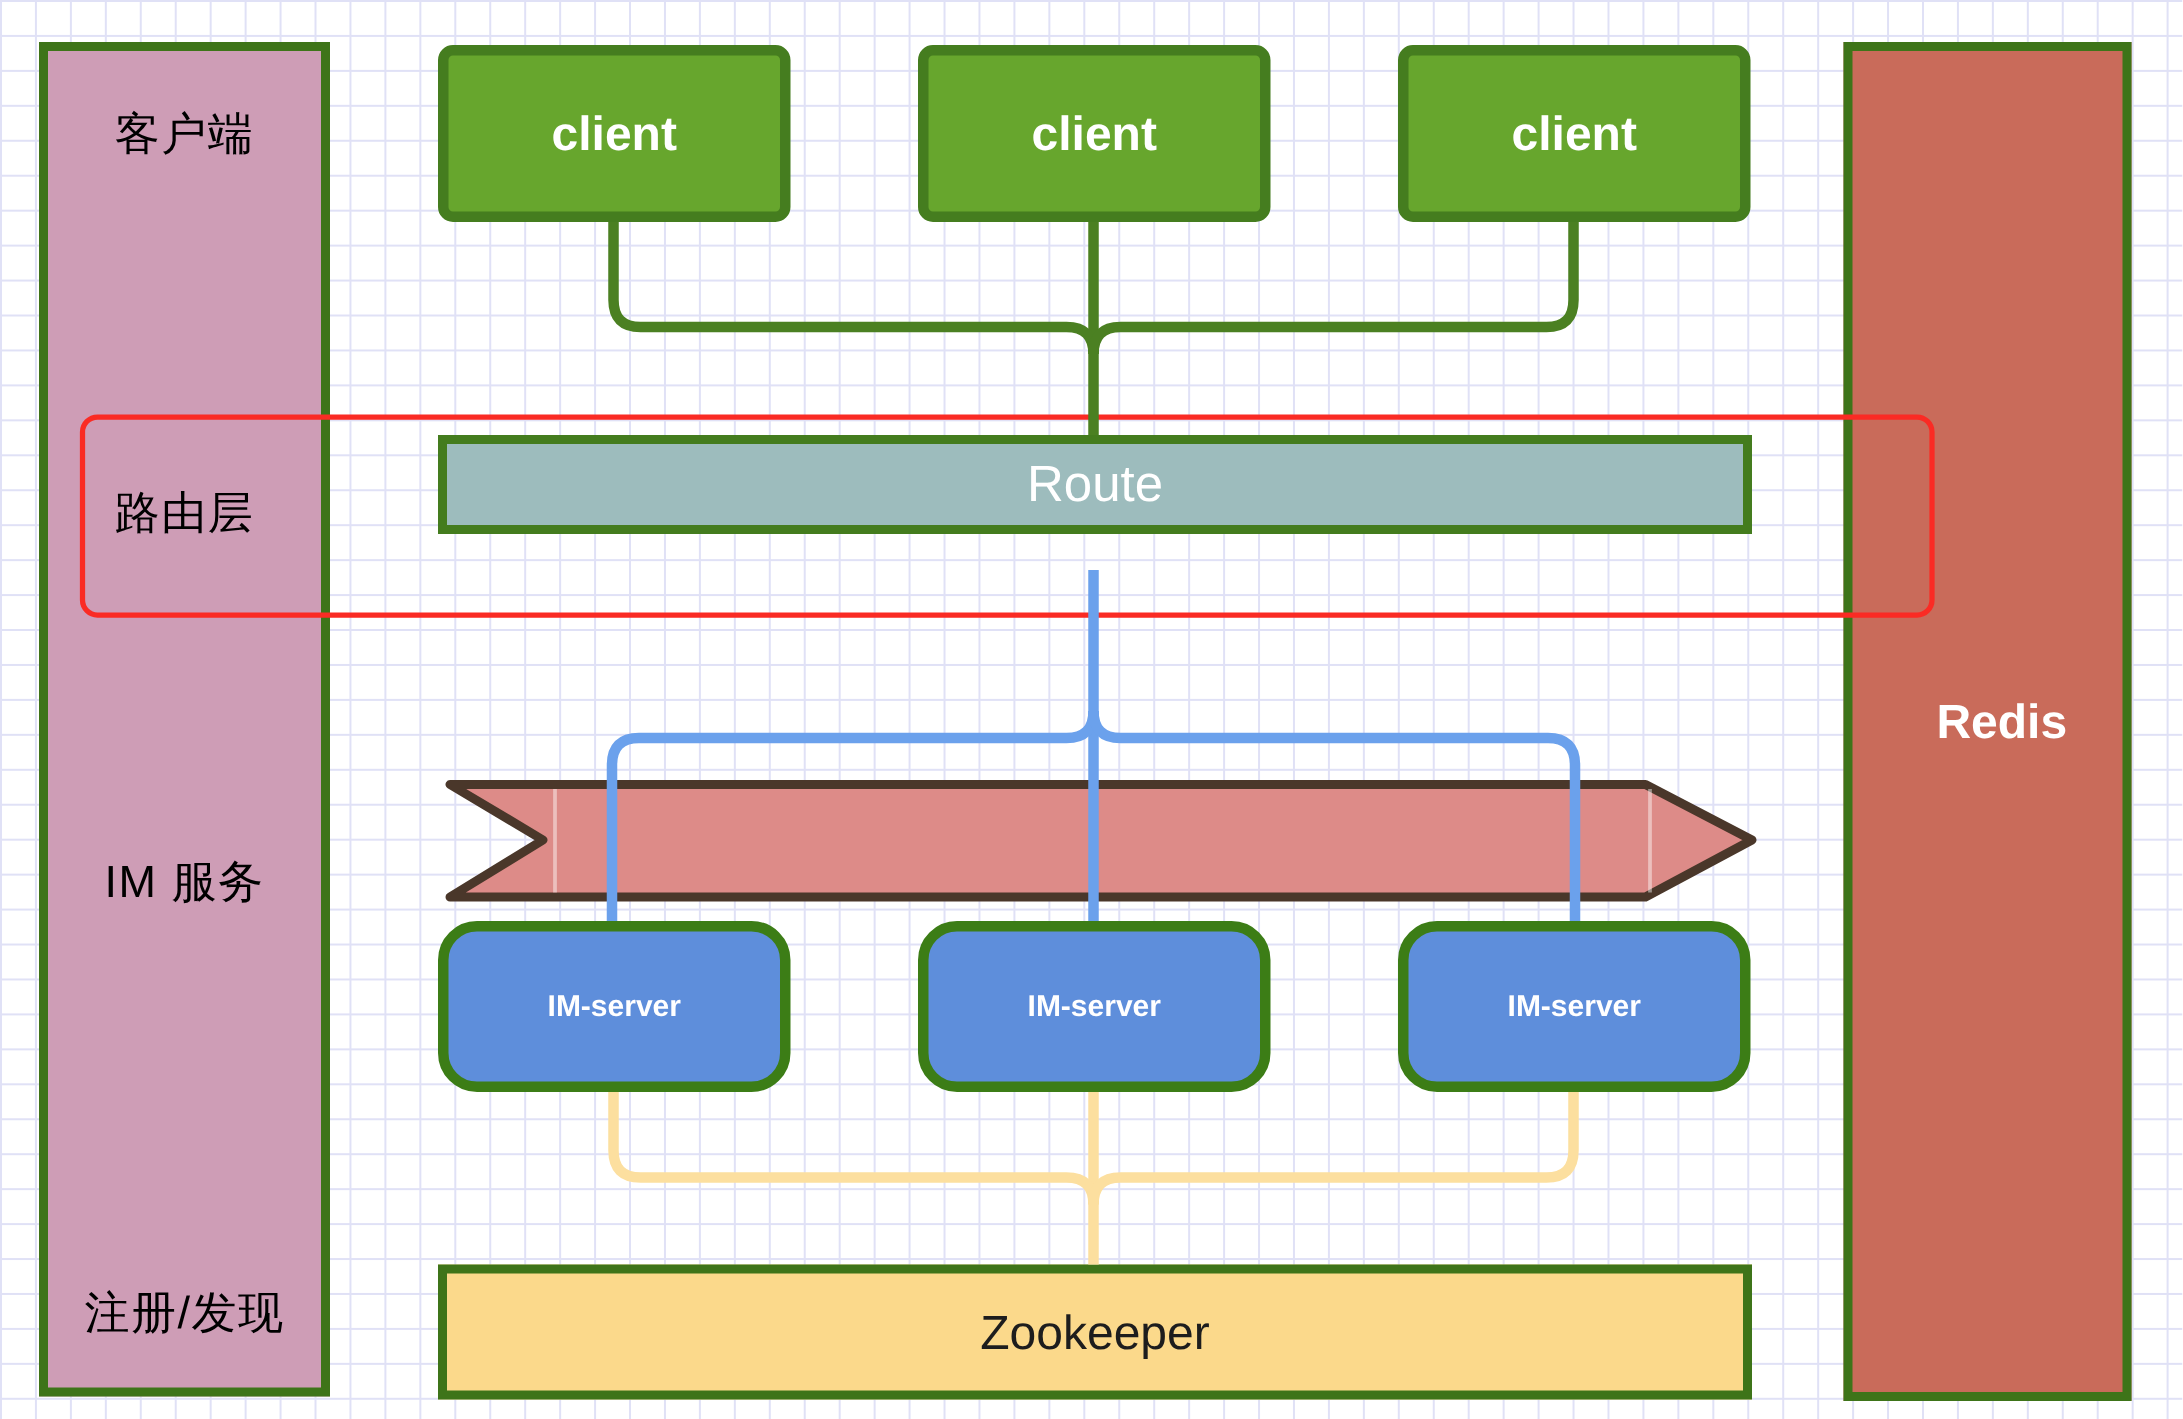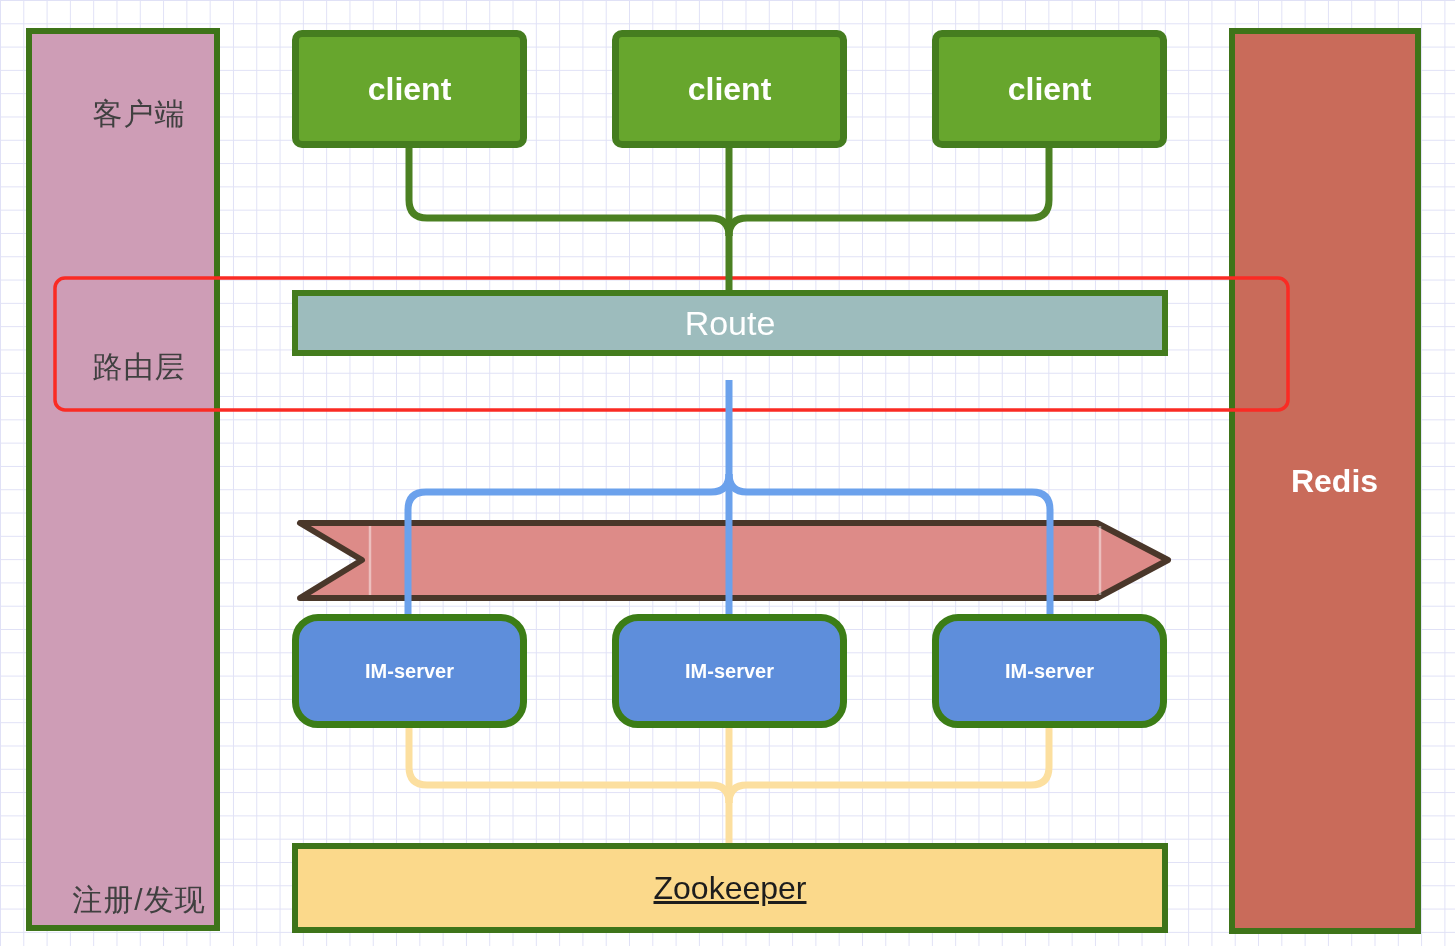--- a/index.html
+++ b/index.html
@@ -15,22 +15,22 @@
     background-size:23.3px 23.3px;
   }
   .abs{position:absolute;box-sizing:border-box;}
 
   
   .sidebar{
     left:26px;top:28px;width:194px;height:903px;
     background:#ce9db6;border:6px solid #3e7419;
   }
   .lane-label{
-    position:absolute;left:16px;width:100%;height:40px;line-height:40px;
-    text-align:center;font-size:30px;color:#404040;letter-spacing:1px;margin-top:24px;
+    position:absolute;left:0;width:100%;height:40px;line-height:40px;
+    text-align:center;font-size:30px;color:#000000;letter-spacing:1px;
   }
 
   
   .client{
     top:30px;width:235px;height:118px;border-radius:10px;
     background:#67a62d;border:7px solid #457d1f;
     display:flex;align-items:center;justify-content:center;
     color:#fff;font-size:32px;font-weight:bold;
   }
   .client.c1{left:292px}.client.c2{left:612px}.client.c3{left:932px}
@@ -50,21 +50,21 @@
     display:flex;align-items:center;justify-content:center;
     color:#fff;font-size:20px;font-weight:bold;
   }
   .imsrv.s1{left:292px}.imsrv.s2{left:612px}.imsrv.s3{left:932px}
 
   
   .zookeeper{
     left:292px;top:843px;width:876px;height:90px;
     background:#fbd98b;border:6px solid #3e7419;
     display:flex;align-items:center;justify-content:center;
-    color:#1d1d1d;font-size:32px;text-decoration:underline;
+    color:#1d1d1d;font-size:32px;
   }
 
   
   .redis{
     left:1229px;top:28px;width:192px;height:906px;
     background:#c96b5a;border:6px solid #3e7419;
     display:flex;align-items:center;justify-content:center;
     color:#fff;font-size:32px;font-weight:bold;padding-left:19px;
   }
 
@@ -78,20 +78,21 @@
   }
 </style>
 </head>
 <body>
 
 <div class="canvas">
 
   <div class="abs sidebar">
     <div class="lane-label" style="top:36px">客户端</div>
     <div class="lane-label" style="top:289px">路由层</div>
+    <div class="lane-label" style="top:535px">IM 服务</div>
     <div class="lane-label" style="top:822px">注册/发现</div>
   </div>
 
   <div class="abs client c1">client</div>
   <div class="abs client c2">client</div>
   <div class="abs client c3">client</div>
 
   <div class="abs route">Route</div>
 
   <div class="abs imsrv s1">IM-server</div>

